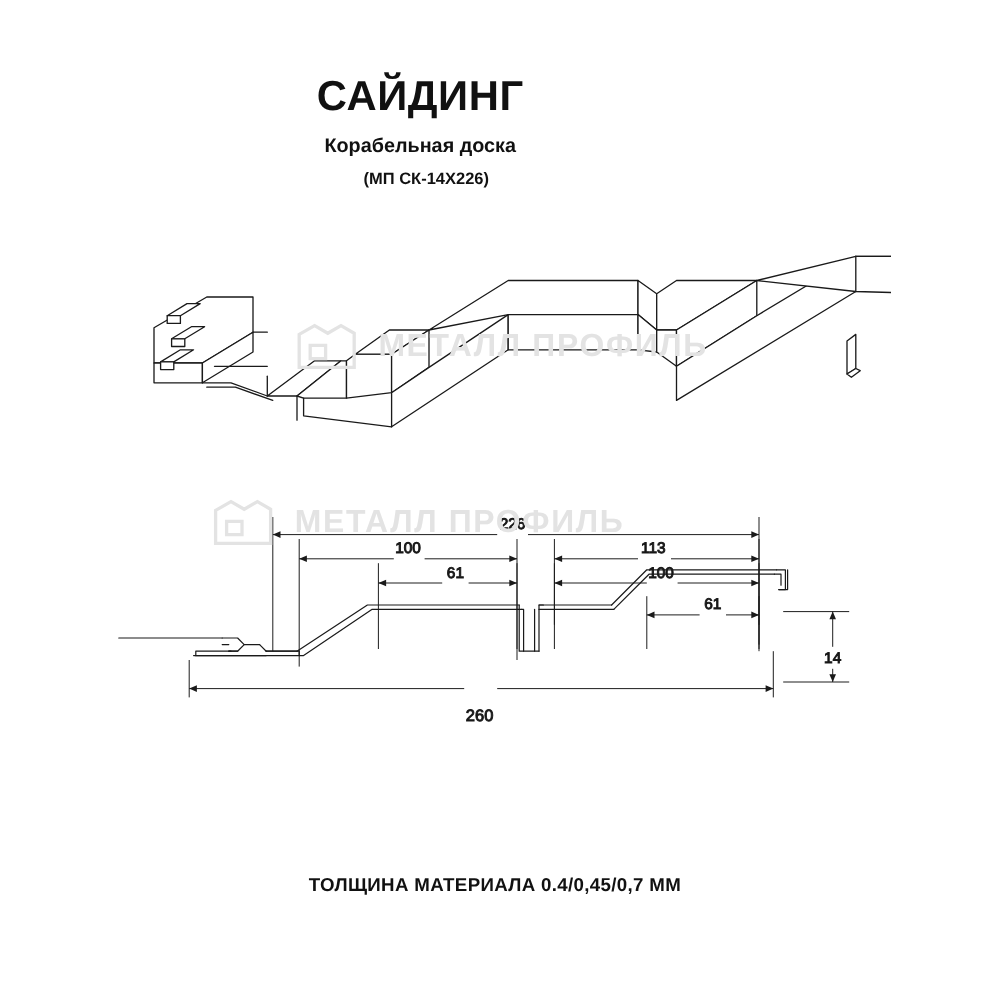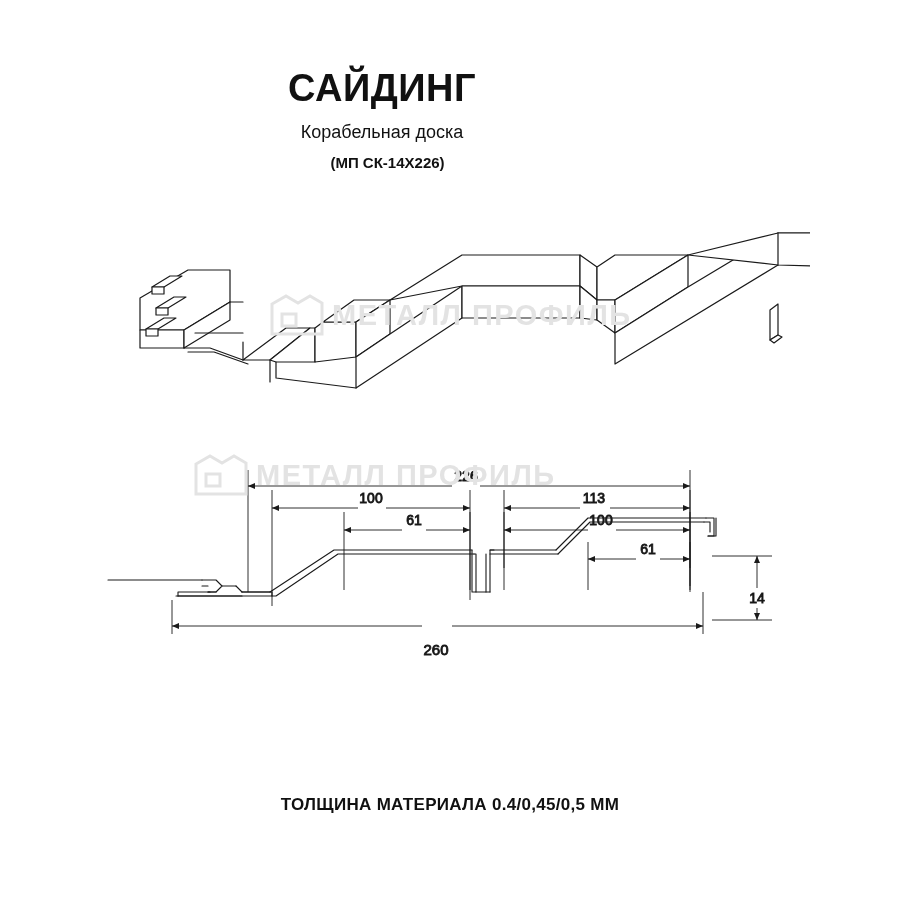--- a/index.html
+++ b/index.html
@@ -33,21 +33,21 @@
   .title {
     font-size: 38px;
     font-weight: bold;
     letter-spacing: 0.5px;
     line-height: 1.1;
     color: #111;
   }
   .subtitle {
     margin-top: 12px;
     font-size: 18px;
-    font-weight: normal;
+    font-weight: bold;
     color: #111;
   }
   .code {
     margin-top: 11px;
     font-size: 15px;
     font-weight: bold;
     color: #111;
     padding-left: 11px;
   }
 
@@ -91,21 +91,21 @@
   .wm-text {
     font-size: 29px;
     font-weight: bold;
     letter-spacing: 1.5px;
     color: #e3e3e3;
     white-space: nowrap;
   }
   .wm-row {
     display: flex;
     align-items: center;
-    gap: 6px;
+    gap: 18px;
   }
   svg { display: block; }
   text {
     font-family: "Liberation Sans", sans-serif;
     fill: #111;
   }
 </style>
 </head>
 <body>
 
@@ -274,15 +274,15 @@
   <div class="wm wm-2">
     <div class="wm-row">
       <svg width="58" height="46" viewBox="0 0 58 46" fill="none" stroke="#e3e3e3" stroke-width="3">
         <path d="M4 42 L4 12 L18 4 L30 11 L42 4 L54 11 L54 42 Z"></path>
         <path d="M14 34 L14 22 L28 22 L28 34 Z"></path>
       </svg>
       <span class="wm-text">МЕТАЛЛ ПРОФИЛЬ</span>
     </div>
   </div>
 
-  <div class="footer">ТОЛЩИНА МАТЕРИАЛА 0.4/0,45/0,5 ММ</div>
+  <div class="footer">ТОЛЩИНА МАТЕРИАЛА 0.4/0,45/0,7 ММ</div>
 
 </div>
 
 </body></html>

